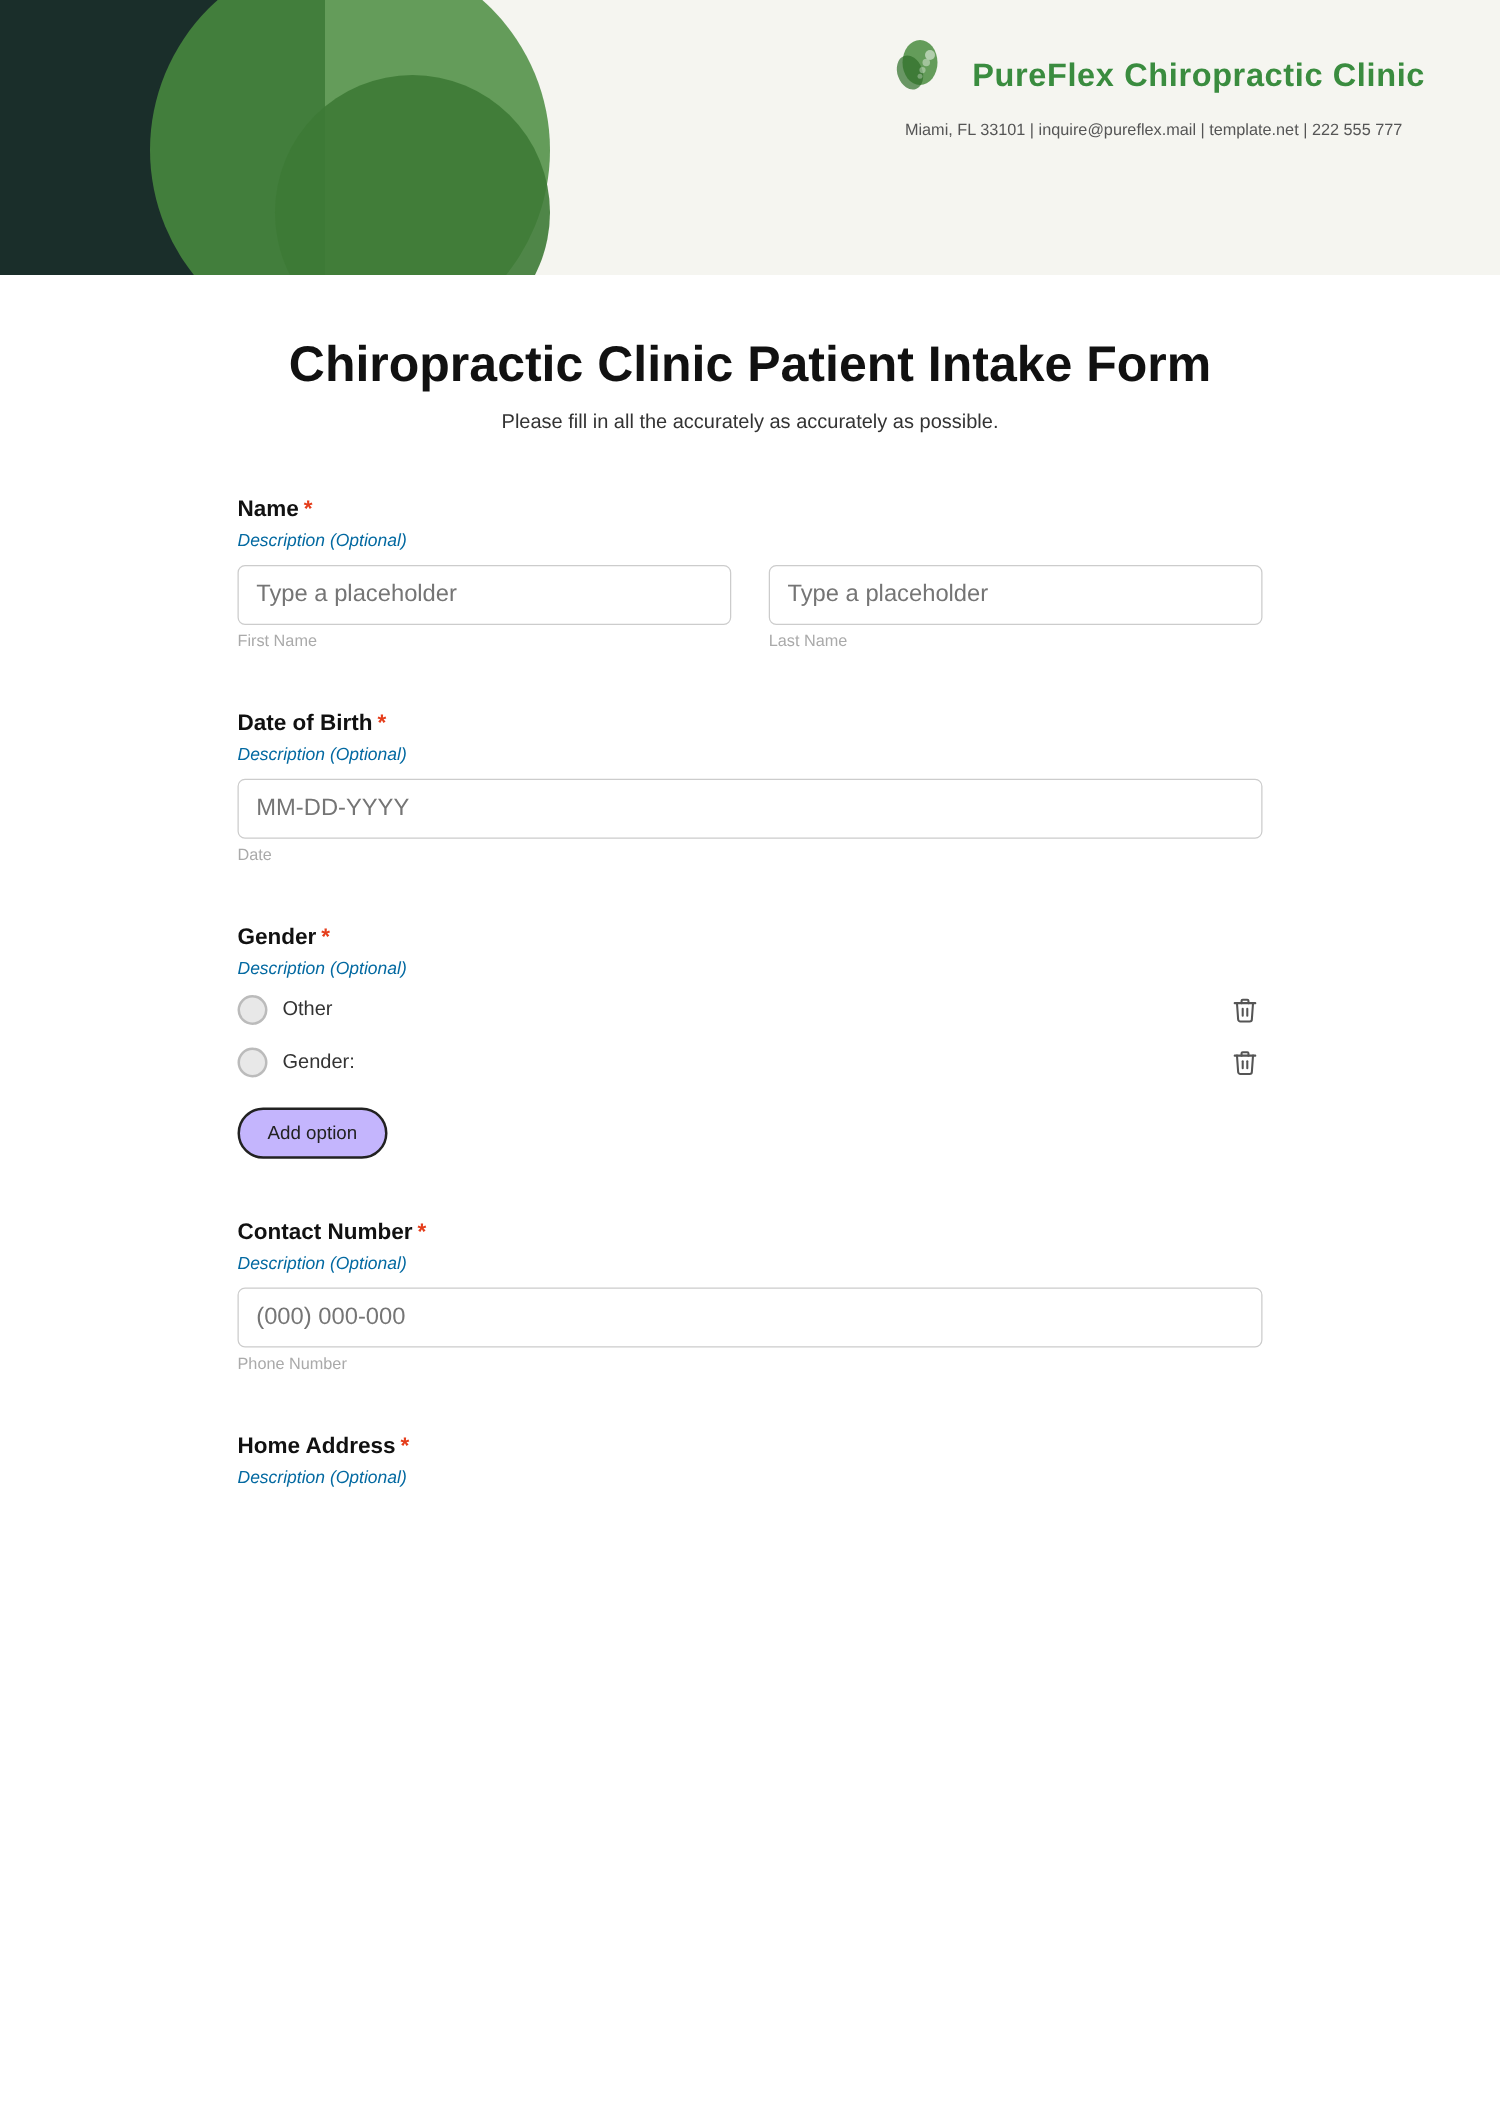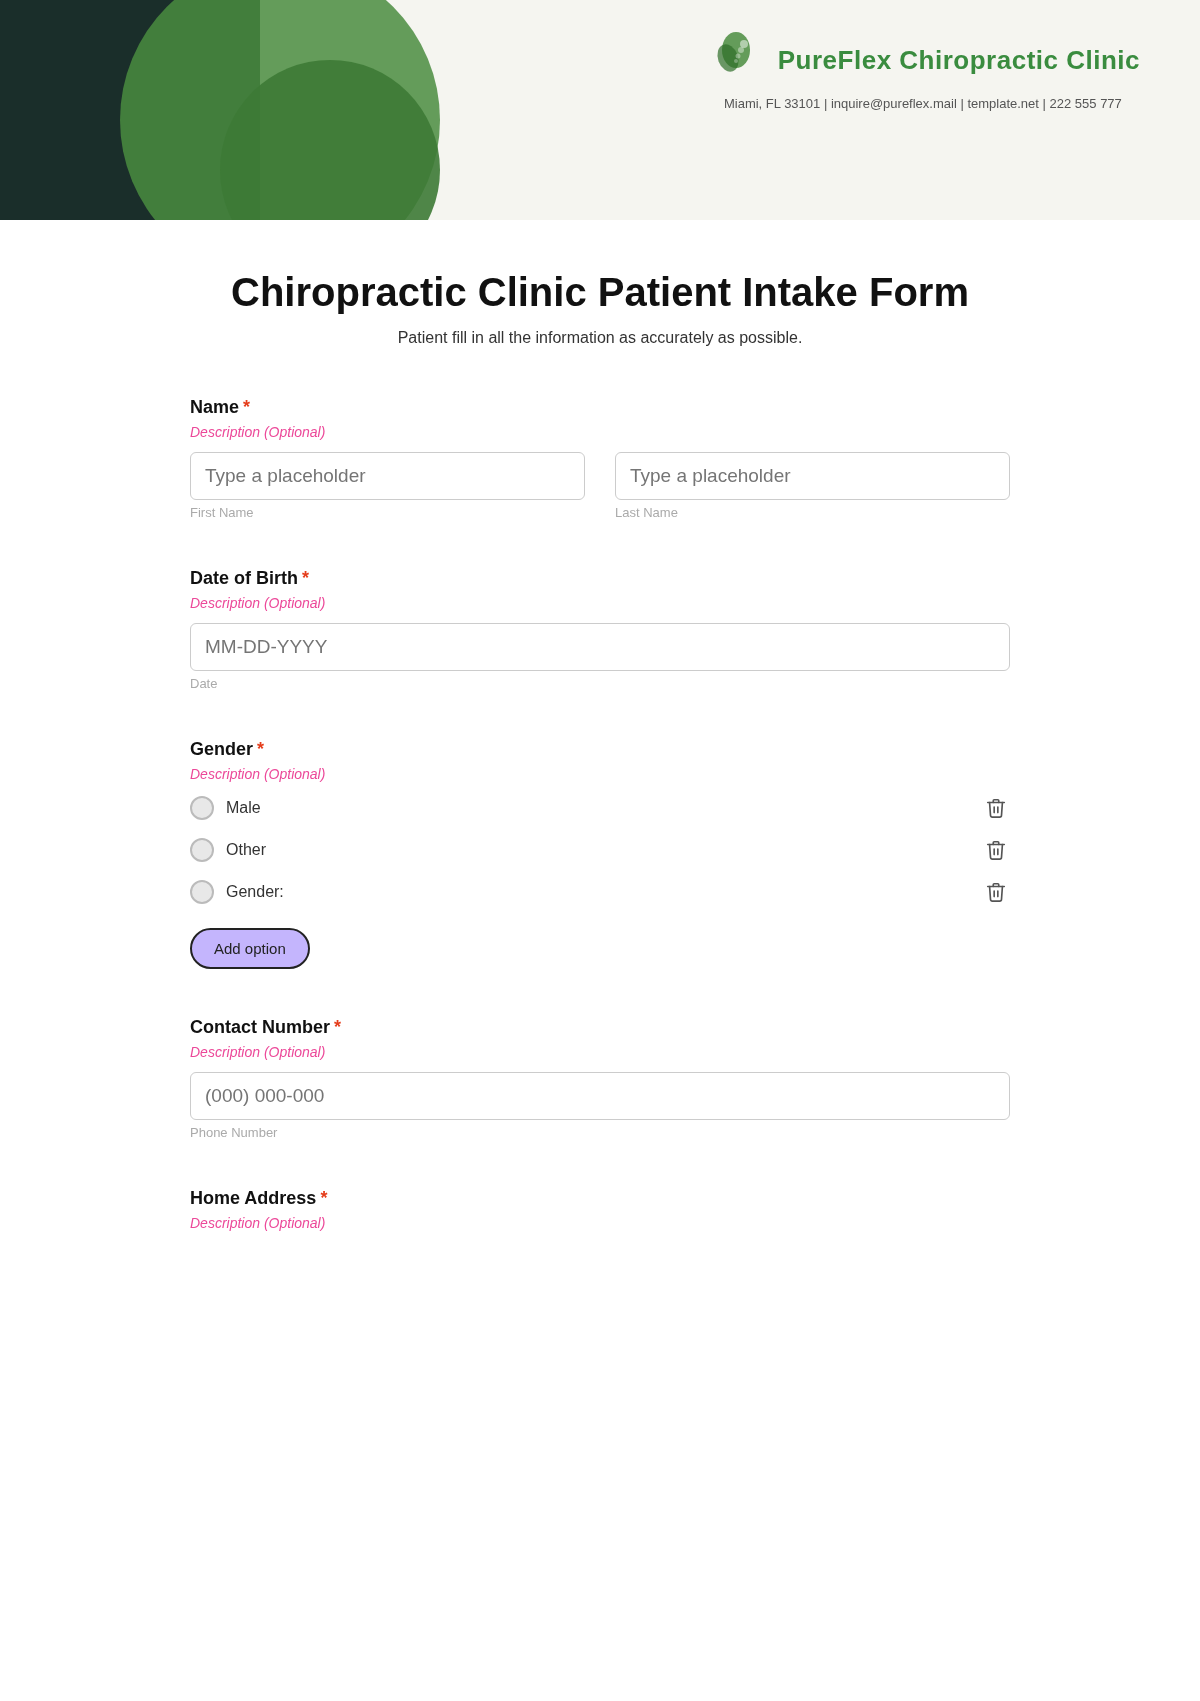--- a/index.html
+++ b/index.html
@@ -115,21 +115,21 @@
       gap: 4px;
     }
 
     .required-star {
       color: #e53e1c;
       font-weight: 700;
     }
 
     .field-description {
       font-size: 14px;
-      color: #ec4899;
+      color: #0369a1;
       font-style: italic;
       margin-bottom: 12px;
     }
 
     .input-field {
       width: 100%;
       padding: 12px 14px;
       border: 1.5px solid #ccc;
       border-radius: 6px;
       font-size: 19px;
@@ -233,21 +233,21 @@
       </svg>
       <span class="brand-name">PureFlex Chiropractic Clinic</span>
     </div>
     <div class="brand-address">Miami, FL 33101 | inquire@pureflex.mail | template.net | 222 555 777</div>
   </div>
 </div>
 
 <div class="page-content">
 
   <h1 class="form-title">Chiropractic Clinic Patient Intake Form</h1>
-  <p class="form-subtitle">Patient fill in all the information as accurately as possible.</p>
+  <p class="form-subtitle">Please fill in all the accurately as accurately as possible.</p>
 
   <div class="form-section">
     <div class="field-label">
       <span>Name</span>
       <span class="required-star">*</span>
     </div>
     <div class="field-description">Description (Optional)</div>
     <div class="name-row">
       <div class="name-col">
         <input class="input-field" type="text" placeholder="Type a placeholder" style="">
@@ -271,71 +271,56 @@
   </div>
 
   <div class="form-section">
     <div class="field-label">
       <span>Gender</span>
       <span class="required-star">*</span>
     </div>
     <div class="field-description">Description (Optional)</div>
 
     
+
+    
     <div class="radio-option">
       <div class="radio-left">
         <div class="radio-circle"></div>
-        <span class="radio-label">Male</span>
+        <span class="radio-label">Other</span>
       </div>
       <div class="delete-icon">
         <svg viewBox="0 0 24 24" fill="none" stroke="#555" stroke-width="1.8" stroke-linecap="round" stroke-linejoin="round">
           <polyline points="3 6 5 6 21 6"></polyline>
           <path d="M19 6l-1 14a2 2 0 0 1-2 2H8a2 2 0 0 1-2-2L5 6"></path>
           <path d="M10 11v6"></path>
           <path d="M14 11v6"></path>
           <path d="M9 6V4a1 1 0 0 1 1-1h4a1 1 0 0 1 1 1v2"></path>
         </svg>
       </div>
     </div>
 
     
     <div class="radio-option">
       <div class="radio-left">
         <div class="radio-circle"></div>
-        <span class="radio-label">Other</span>
+        <span class="radio-label">Gender:</span>
       </div>
       <div class="delete-icon">
         <svg viewBox="0 0 24 24" fill="none" stroke="#555" stroke-width="1.8" stroke-linecap="round" stroke-linejoin="round">
           <polyline points="3 6 5 6 21 6"></polyline>
           <path d="M19 6l-1 14a2 2 0 0 1-2 2H8a2 2 0 0 1-2-2L5 6"></path>
           <path d="M10 11v6"></path>
           <path d="M14 11v6"></path>
           <path d="M9 6V4a1 1 0 0 1 1-1h4a1 1 0 0 1 1 1v2"></path>
         </svg>
       </div>
     </div>
 
     
-    <div class="radio-option">
-      <div class="radio-left">
-        <div class="radio-circle"></div>
-        <span class="radio-label">Gender:</span>
-      </div>
-      <div class="delete-icon">
-        <svg viewBox="0 0 24 24" fill="none" stroke="#555" stroke-width="1.8" stroke-linecap="round" stroke-linejoin="round">
-          <polyline points="3 6 5 6 21 6"></polyline>
-          <path d="M19 6l-1 14a2 2 0 0 1-2 2H8a2 2 0 0 1-2-2L5 6"></path>
-          <path d="M10 11v6"></path>
-          <path d="M14 11v6"></path>
-          <path d="M9 6V4a1 1 0 0 1 1-1h4a1 1 0 0 1 1 1v2"></path>
-        </svg>
-      </div>
-    </div>
-
-    
     <button class="add-option-btn">Add option</button>
   </div>
 
   <div class="form-section">
     <div class="field-label">
       <span>Contact Number</span>
       <span class="required-star">*</span>
     </div>
     <div class="field-description">Description (Optional)</div>
     <input class="input-field" type="text" placeholder="(000) 000-000" style="">

